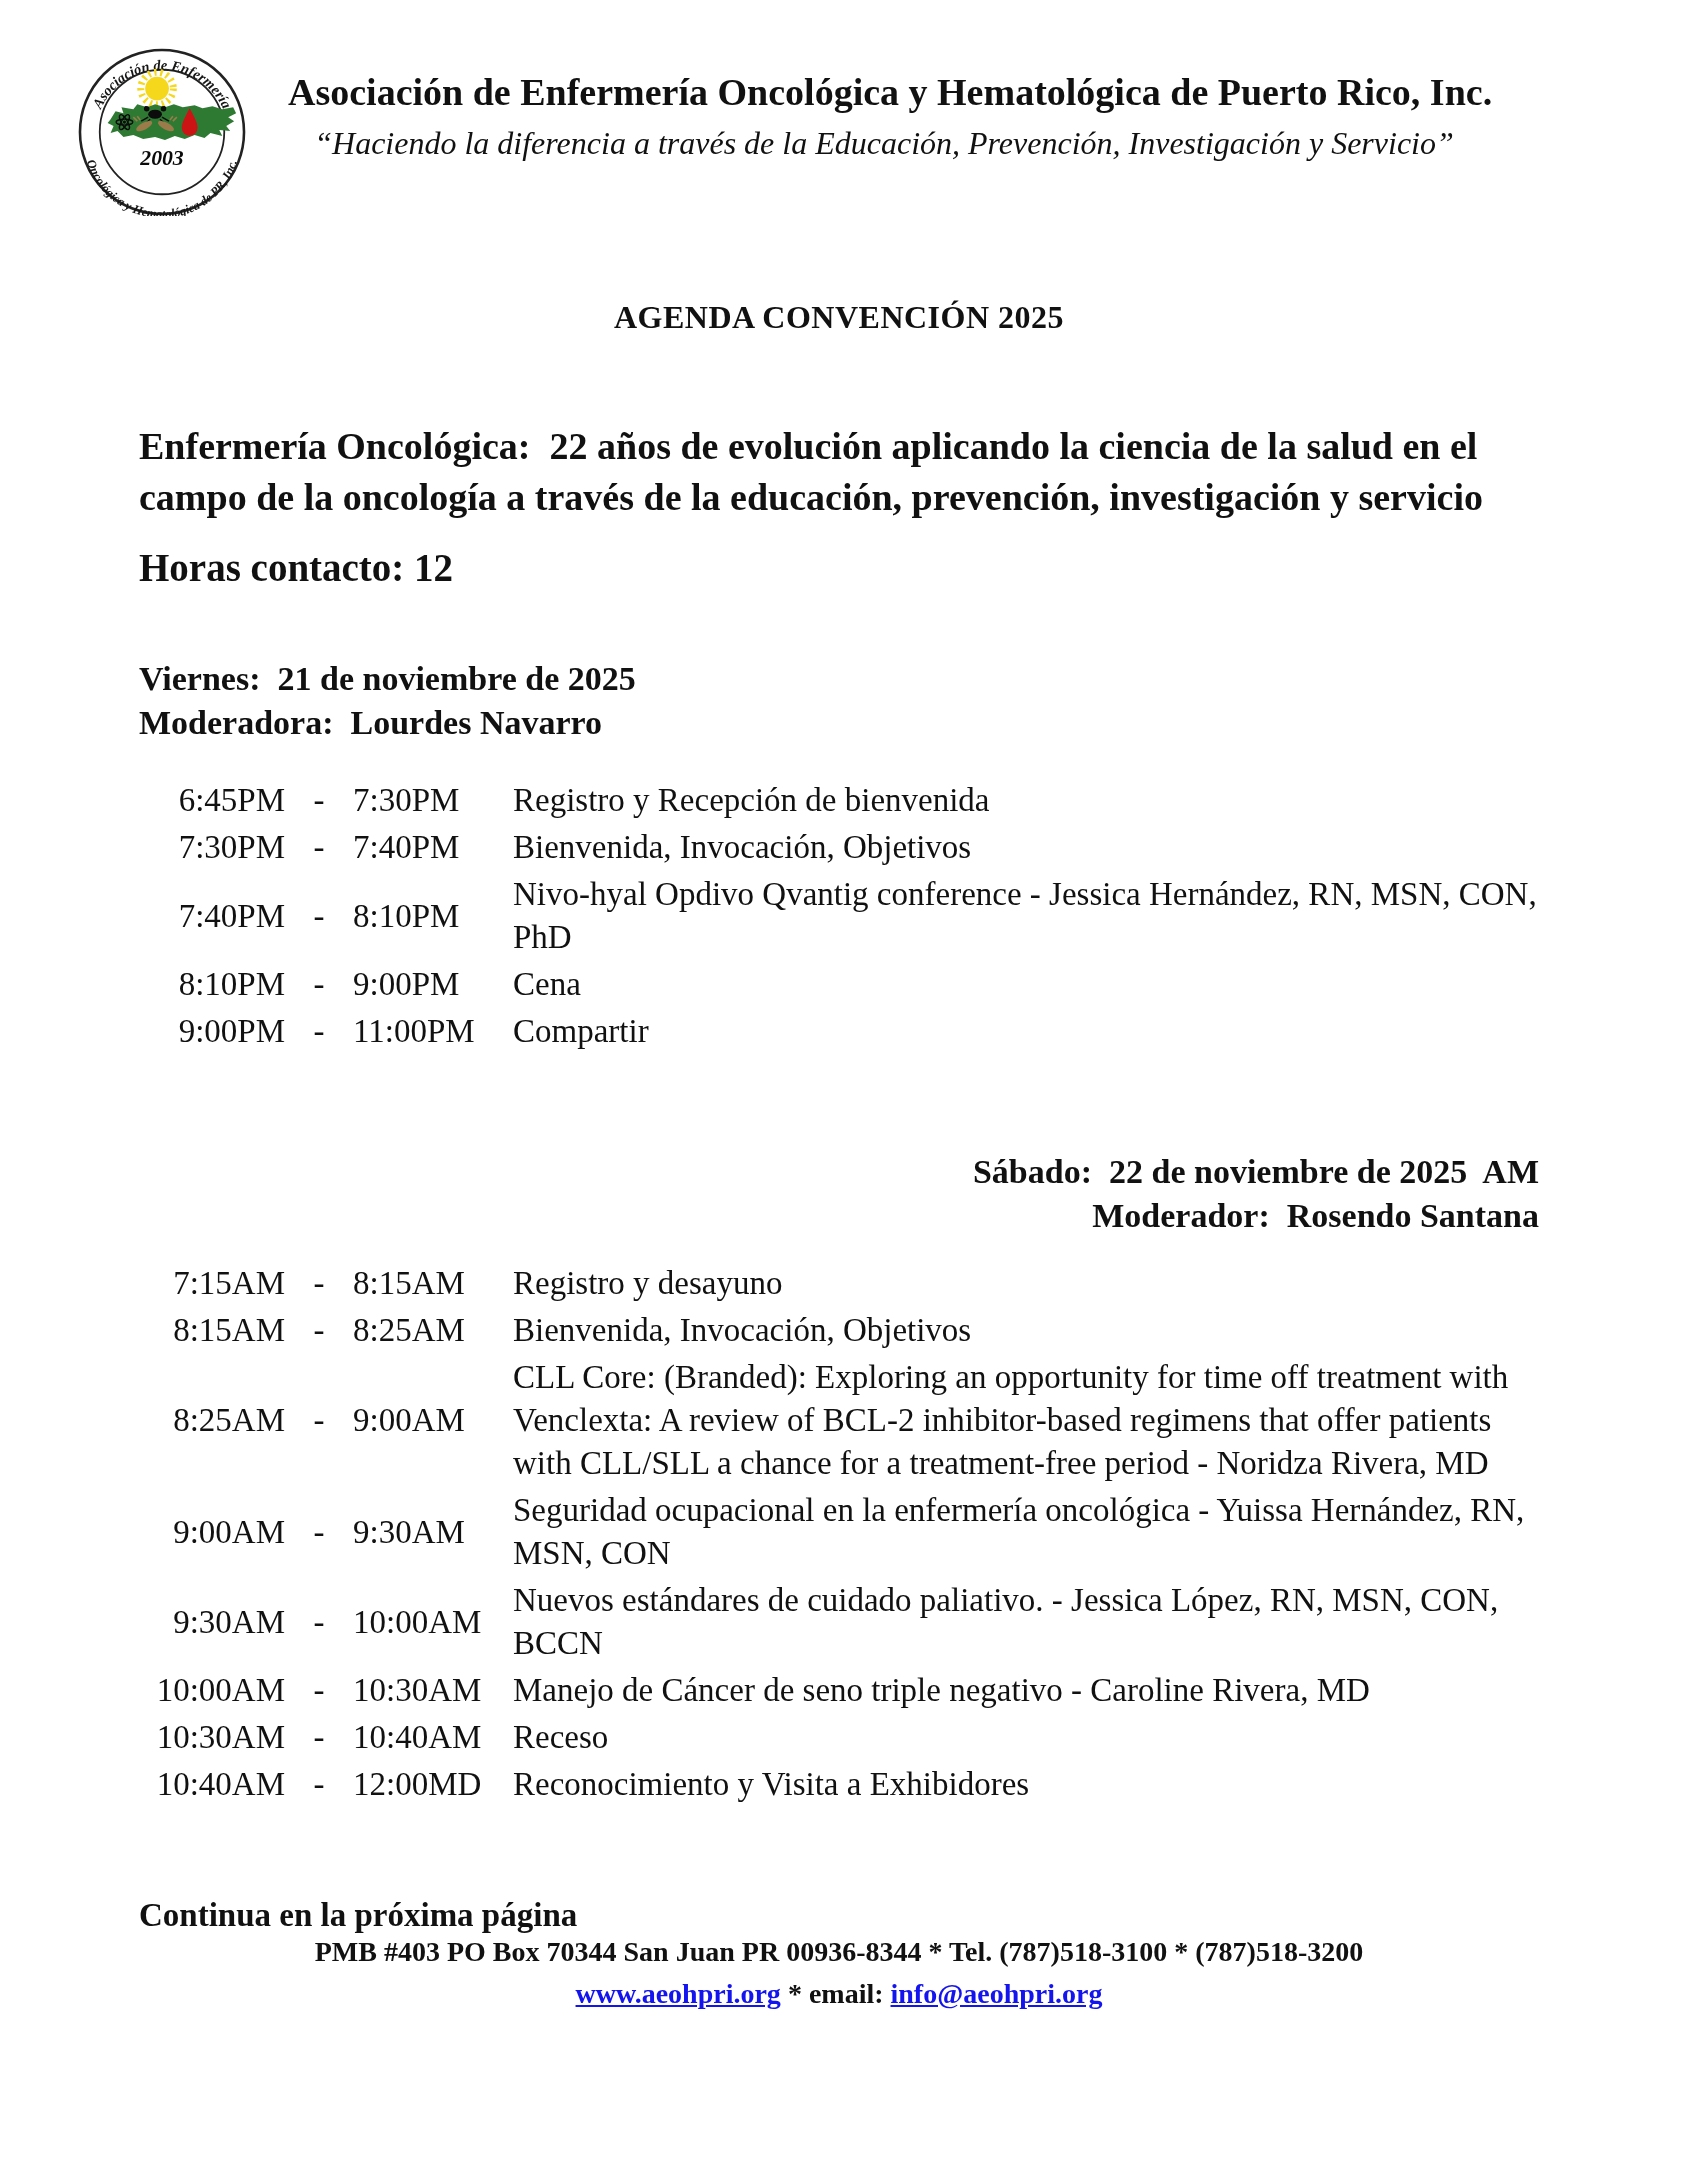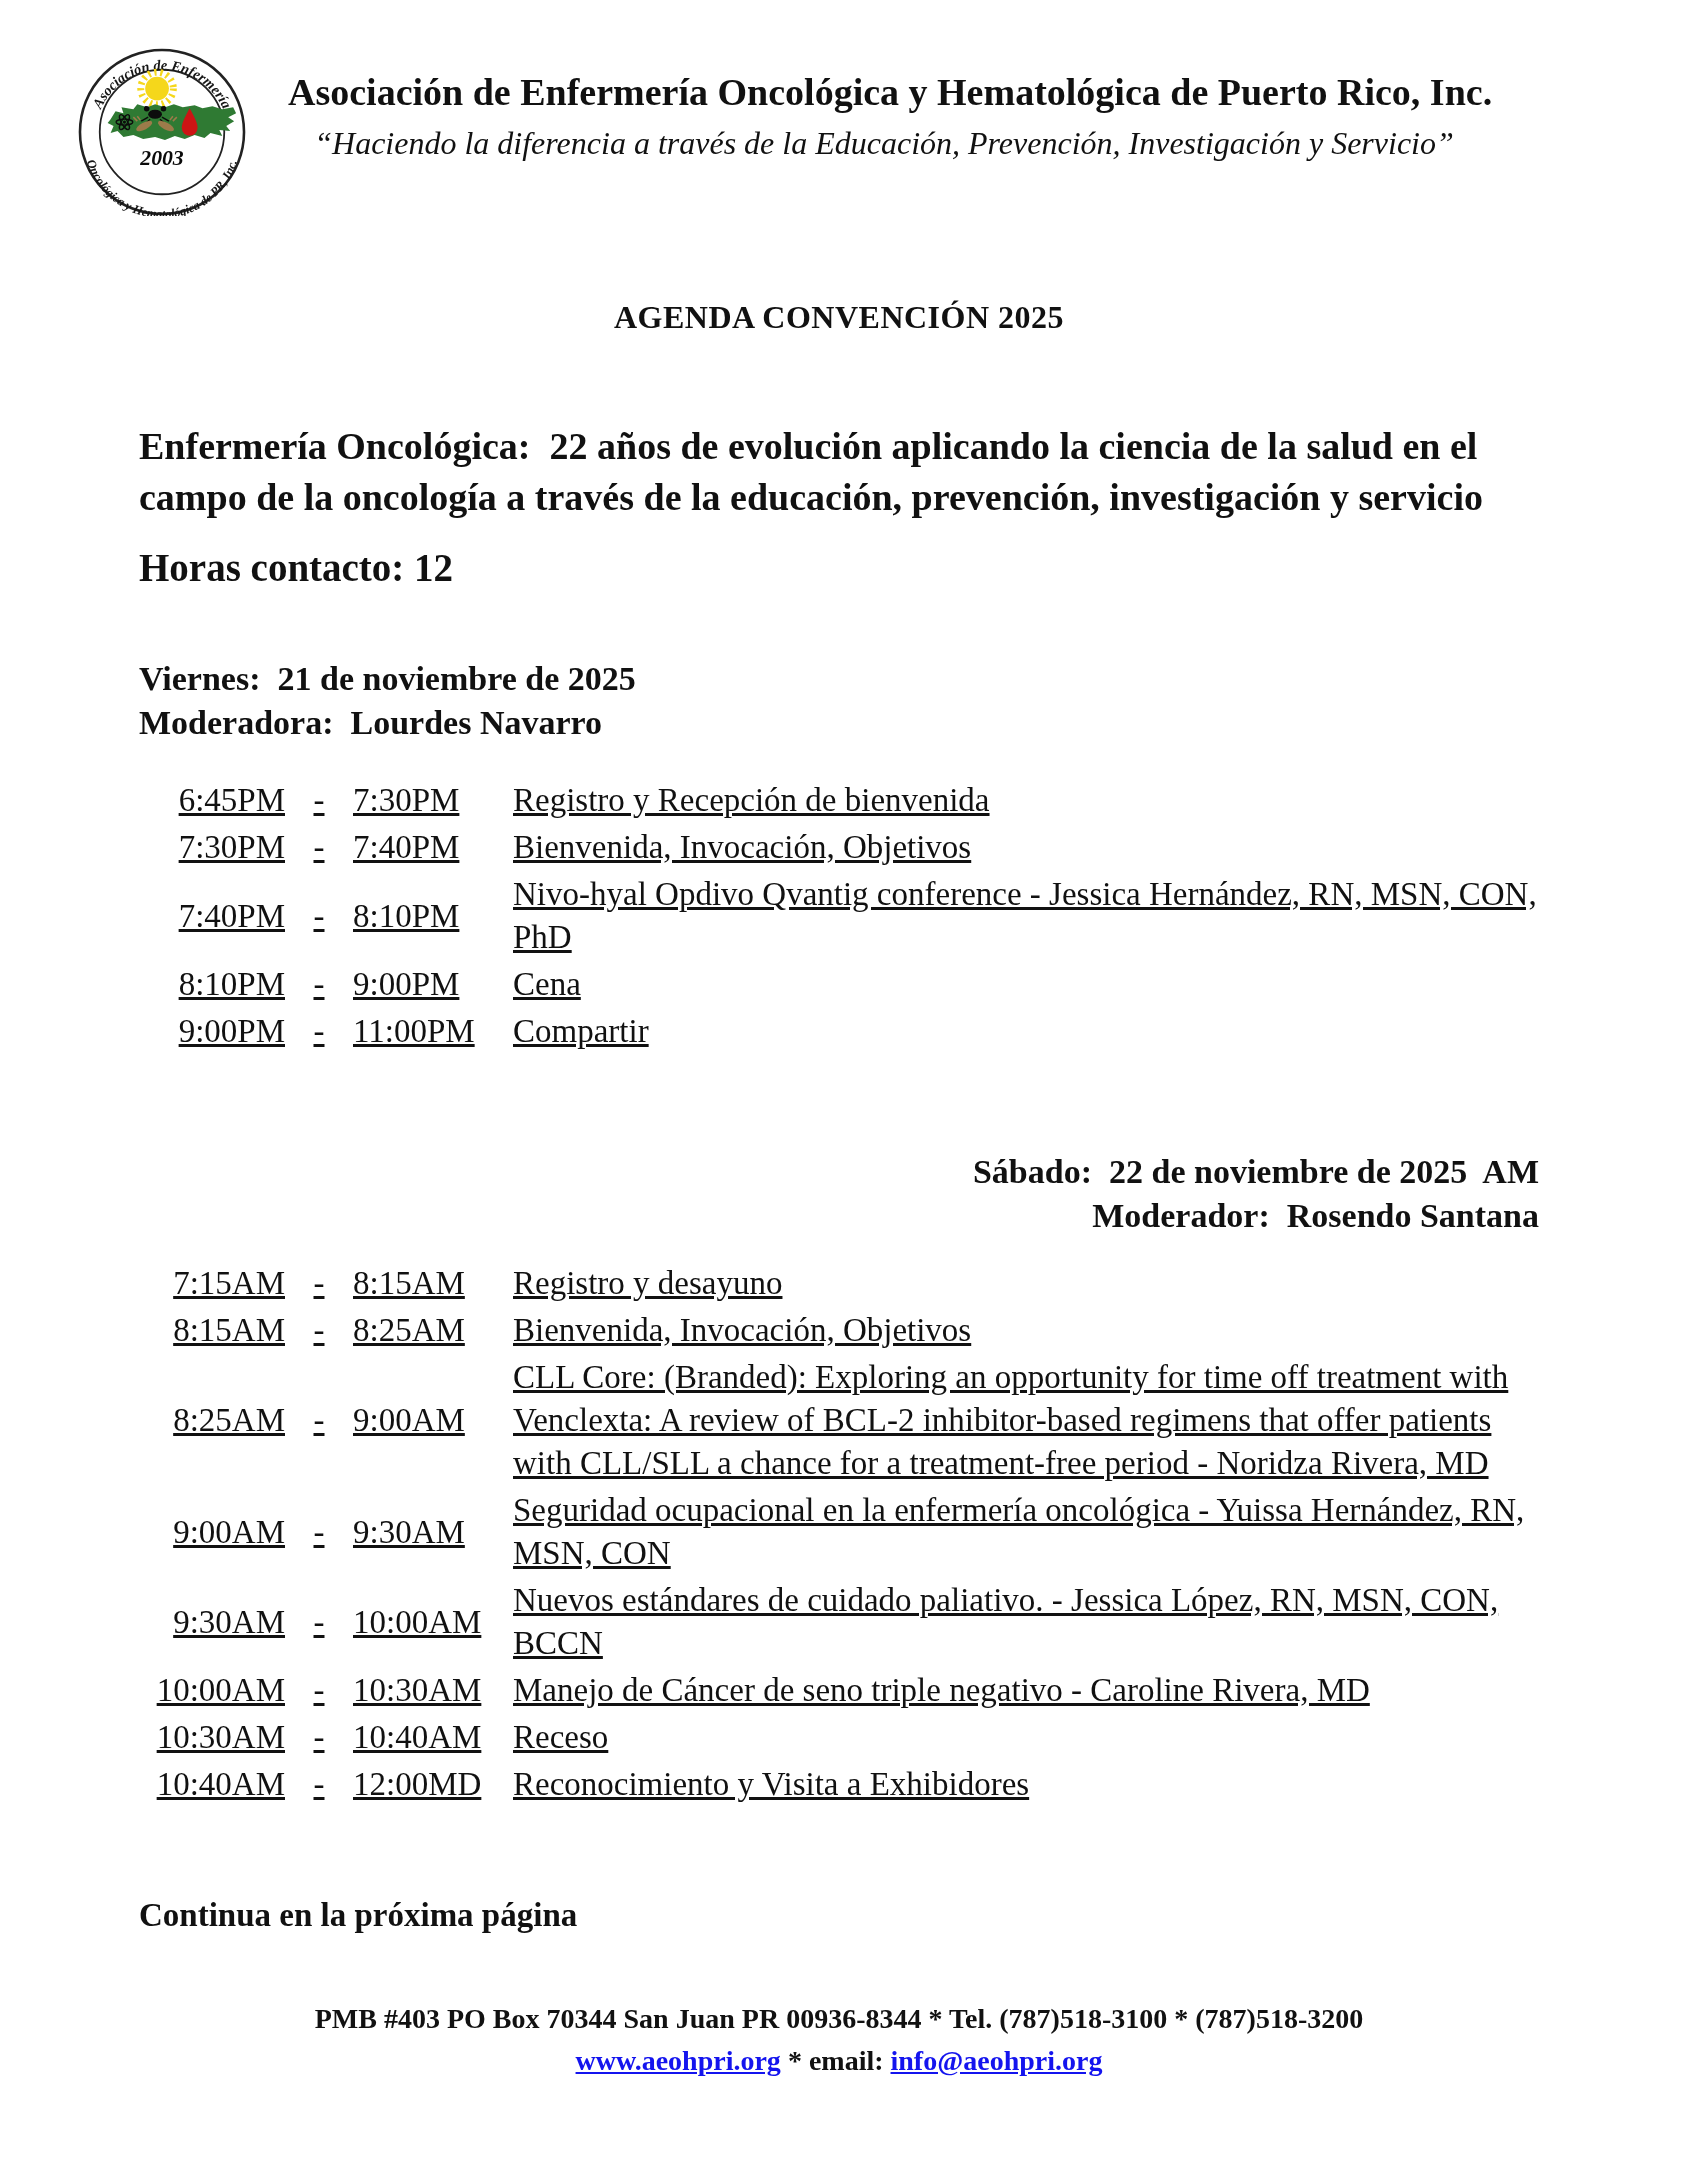--- a/index.html
+++ b/index.html
@@ -30,29 +30,29 @@
 
   
   .day-block { font-size: 34px; font-weight: bold; line-height: 44px; }
   .day-block.first { margin-top: 63px; }
   .day-block.second { margin-top: 95px; text-align: right; }
 
   
   table.schedule { border-collapse: collapse; table-layout: fixed; width: 1401px; font-size: 33px; }
   table.schedule.friday { margin-top: 32px; }
   table.schedule.saturday { margin-top: 22px; }
-  table.schedule td { vertical-align: middle; padding: 2px 0; line-height: 43px; text-decoration: underline; }
+  table.schedule td { vertical-align: middle; padding: 2px 0; line-height: 43px; }
   td.c-start { width: 146px; text-align: right; }
   td.c-sep   { width: 68px;  text-align: center; }
   td.c-end   { width: 160px; text-align: left; }
   td.c-act   { width: 1027px; text-align: left; }
 
   
   .continua { margin-top: 89px; font-size: 33px; font-weight: bold; text-align: left; padding-right: 18px; }
-  .footer { position: absolute; left: 139px; right: 144px; top: 1999px; text-align: center;
+  .footer { position: absolute; left: 139px; right: 144px; top: 1932px; text-align: center;
             font-size: 28px; font-weight: bold; line-height: 40px; }
   .footer-links { margin-top: 2px; }
   .link { color: #1414ee; text-decoration: underline; cursor: pointer; }
 
   
   .seal-arc-text { font-family: "Liberation Serif", serif; font-style: italic; font-weight: 600; fill: #161616; }
   .seal-year { font-family: "Liberation Serif", serif; font-style: italic; font-weight: bold; fill: #0a0a0a; }
 </style>
 </head>
 <body>

